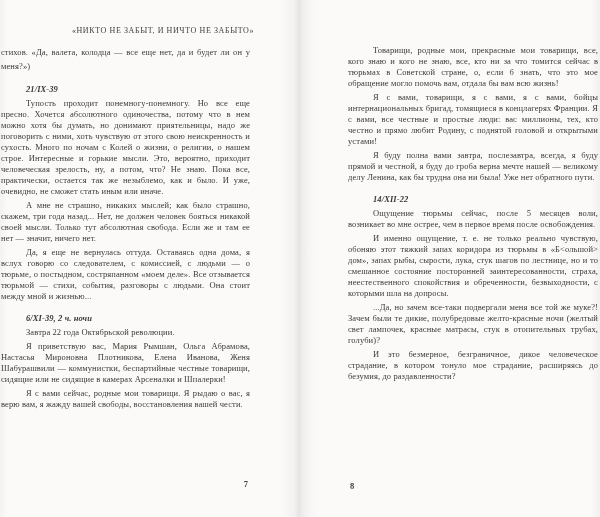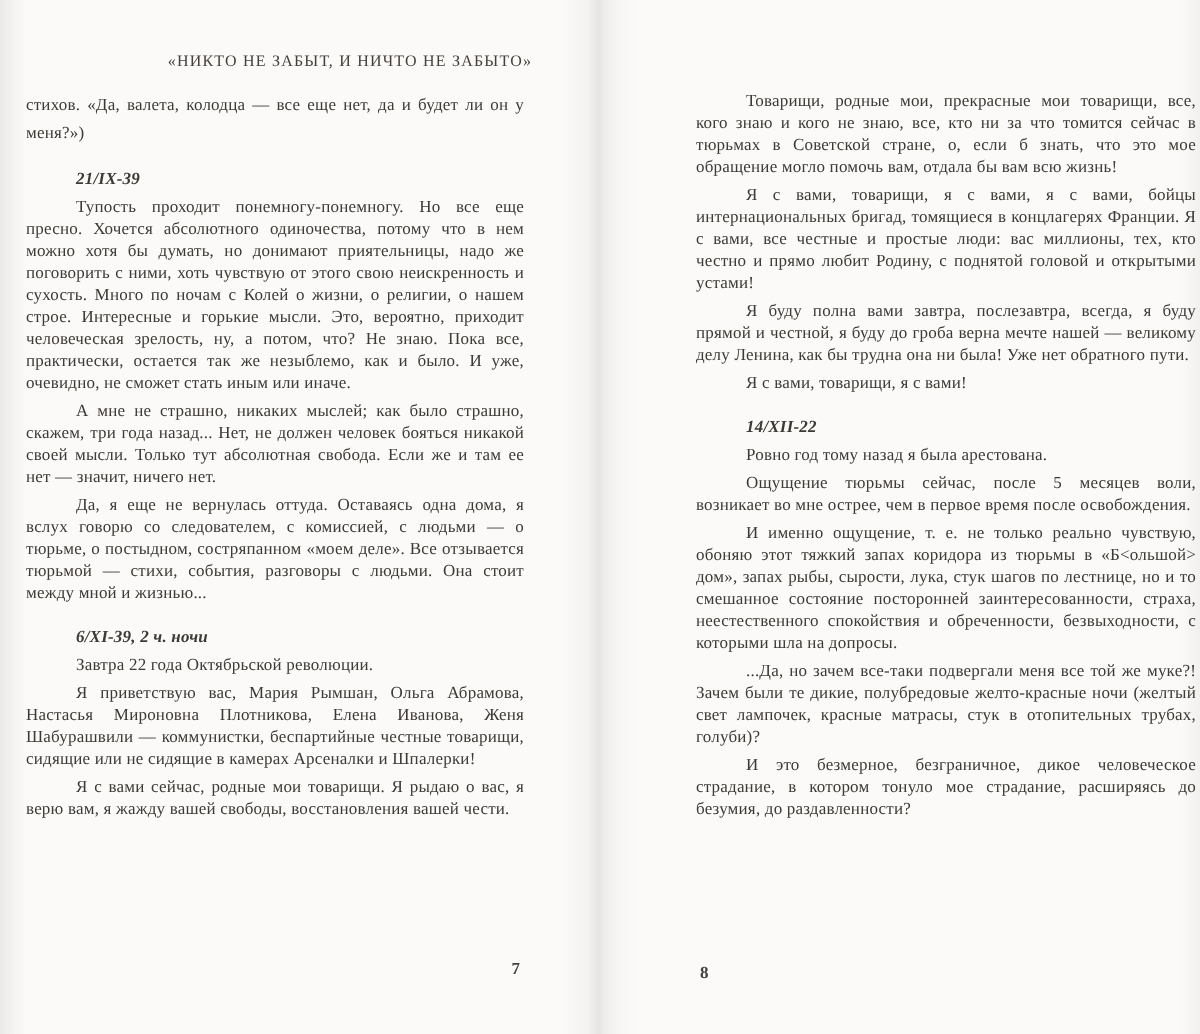--- a/index.html
+++ b/index.html
@@ -17,21 +17,21 @@
     height: 517px;
     background: linear-gradient(to right, #f2f1ef 0%, #fbfaf9 3%, #fbfaf9 97%, #f3f2f0 100%);
   }
   .page {
     position: absolute;
     top: 0;
     height: 517px;
     background: #fbfaf9;
     color: #3d3934;
   }
-  .page.left  { left: 12px;   width: 296px; }
+  .page.left  { left: 0;   width: 296px; }
   .page.right { left: 304px; width: 296px; }
 
   .running-header {
     margin: 26px 0 11px 0;
     padding-left: 30px;
     text-align: center;
     font-size: 8px;
     letter-spacing: 0.6px;
     color: #45403b;
     white-space: nowrap;
@@ -128,23 +128,21 @@
         <p class="paragraph">Я с вами сейчас, родные мои товарищи. Я рыдаю о вас, я верю вам, я жажду вашей свободы, восстановления вашей чести.</p>
       </div>
     <div class="page-number">7</div>
   </div>
 
   <div class="page right" style="background: rgb(251, 250, 249);">
     <div class="page-body">
         <p class="paragraph">Товарищи, родные мои, прекрасные мои товарищи, все, кого знаю и кого не знаю, все, кто ни за что томится сейчас в тюрьмах в Советской стране, о, если б знать, что это мое обращение могло помочь вам, отдала бы вам всю жизнь!</p>
         <p class="paragraph">Я с вами, товарищи, я с вами, я с вами, бойцы интернациональных бригад, томящиеся в концлагерях Франции. Я с вами, все честные и простые люди: вас миллионы, тех, кто честно и прямо любит Родину, с поднятой головой и открытыми устами!</p>
         <p class="paragraph">Я буду полна вами завтра, послезавтра, всегда, я буду прямой и честной, я буду до гроба верна мечте нашей — великому делу Ленина, как бы трудна она ни была! Уже нет обратного пути.</p>
-        <p class="paragraph">Я с вами, товарищи, я с вами!</p>
         <h3 class="heading">14/XII-22</h3>
-        <p class="paragraph">Ровно год тому назад я была арестована.</p>
         <p class="paragraph">Ощущение тюрьмы сейчас, после 5 месяцев воли, возникает во мне острее, чем в первое время после освобождения.</p>
         <p class="paragraph">И именно ощущение, т. е. не только реально чувствую, обоняю этот тяжкий запах коридора из тюрьмы в «Б&lt;ольшой&gt; дом», запах рыбы, сырости, лука, стук шагов по лестнице, но и то смешанное состояние посторонней заинтересованности, страха, неестественного спокойствия и обреченности, безвыходности, с которыми шла на допросы.</p>
         <p class="paragraph">...Да, но зачем все-таки подвергали меня все той же муке?! Зачем были те дикие, полубредовые желто-красные ночи (желтый свет лампочек, красные матрасы, стук в отопительных трубах, голуби)?</p>
         <p class="paragraph">И это безмерное, безграничное, дикое человеческое страдание, в котором тонуло мое страдание, расширяясь до безумия, до раздавленности?</p>
       </div>
     <div class="page-number">8</div>
   </div>
 
   <div class="gutter-shadow"></div>
   <div class="edge-shadow-left"></div>

